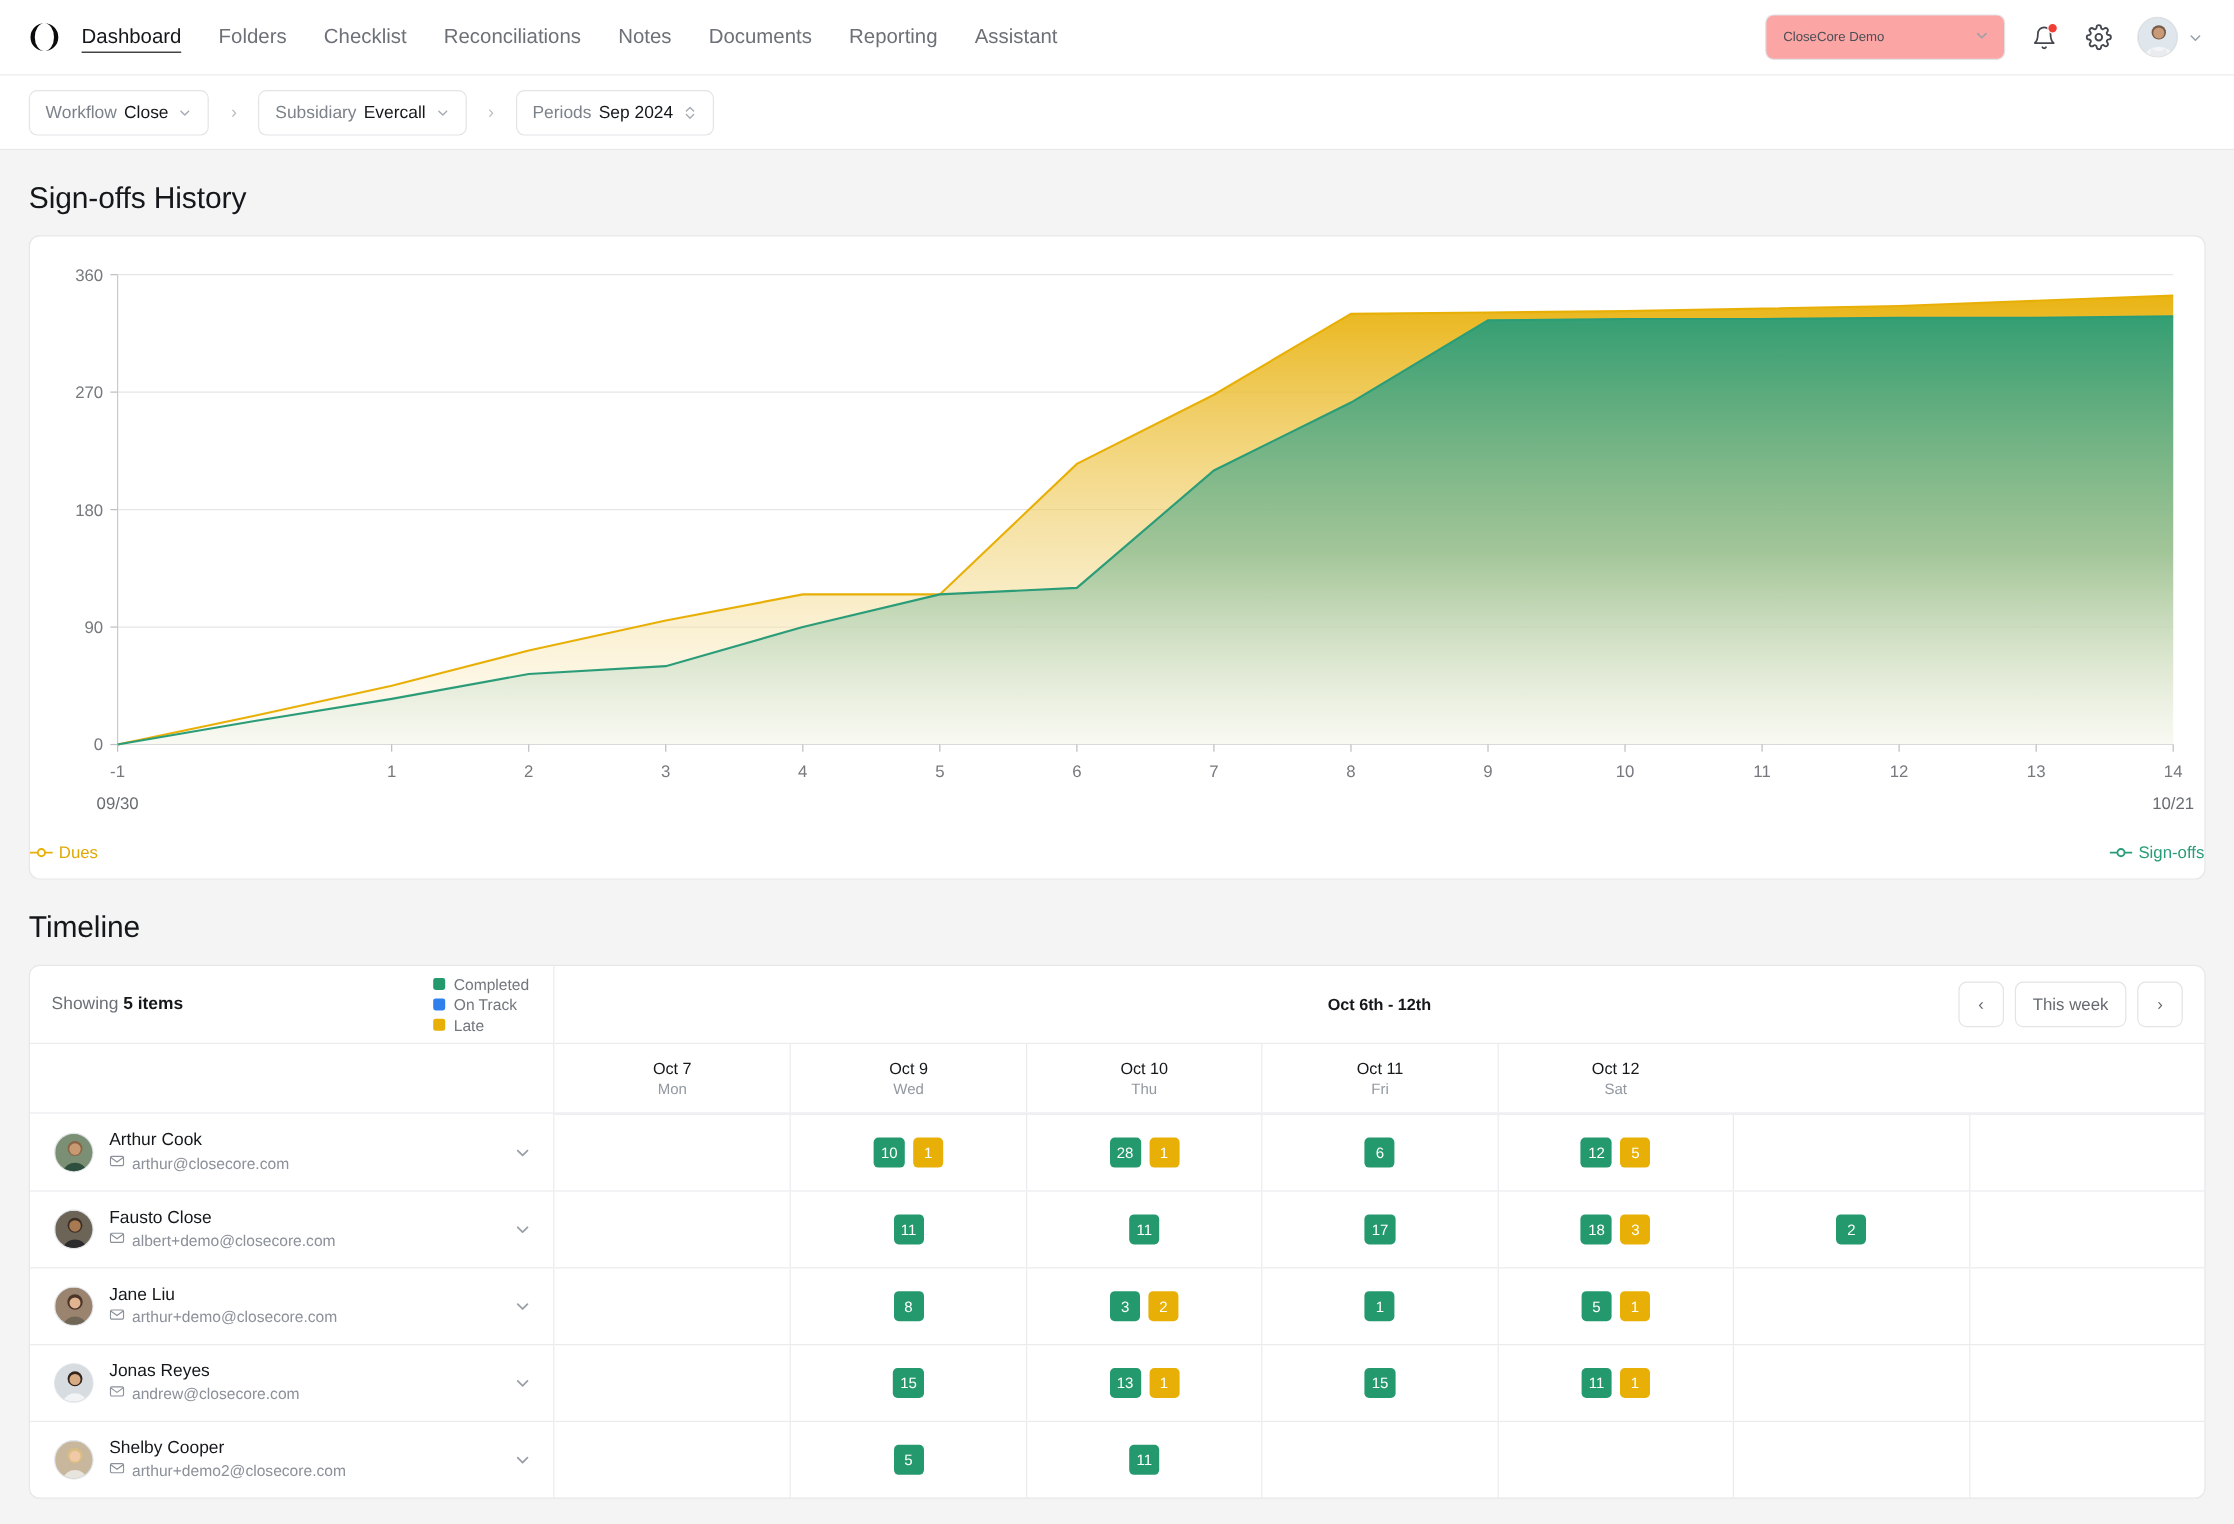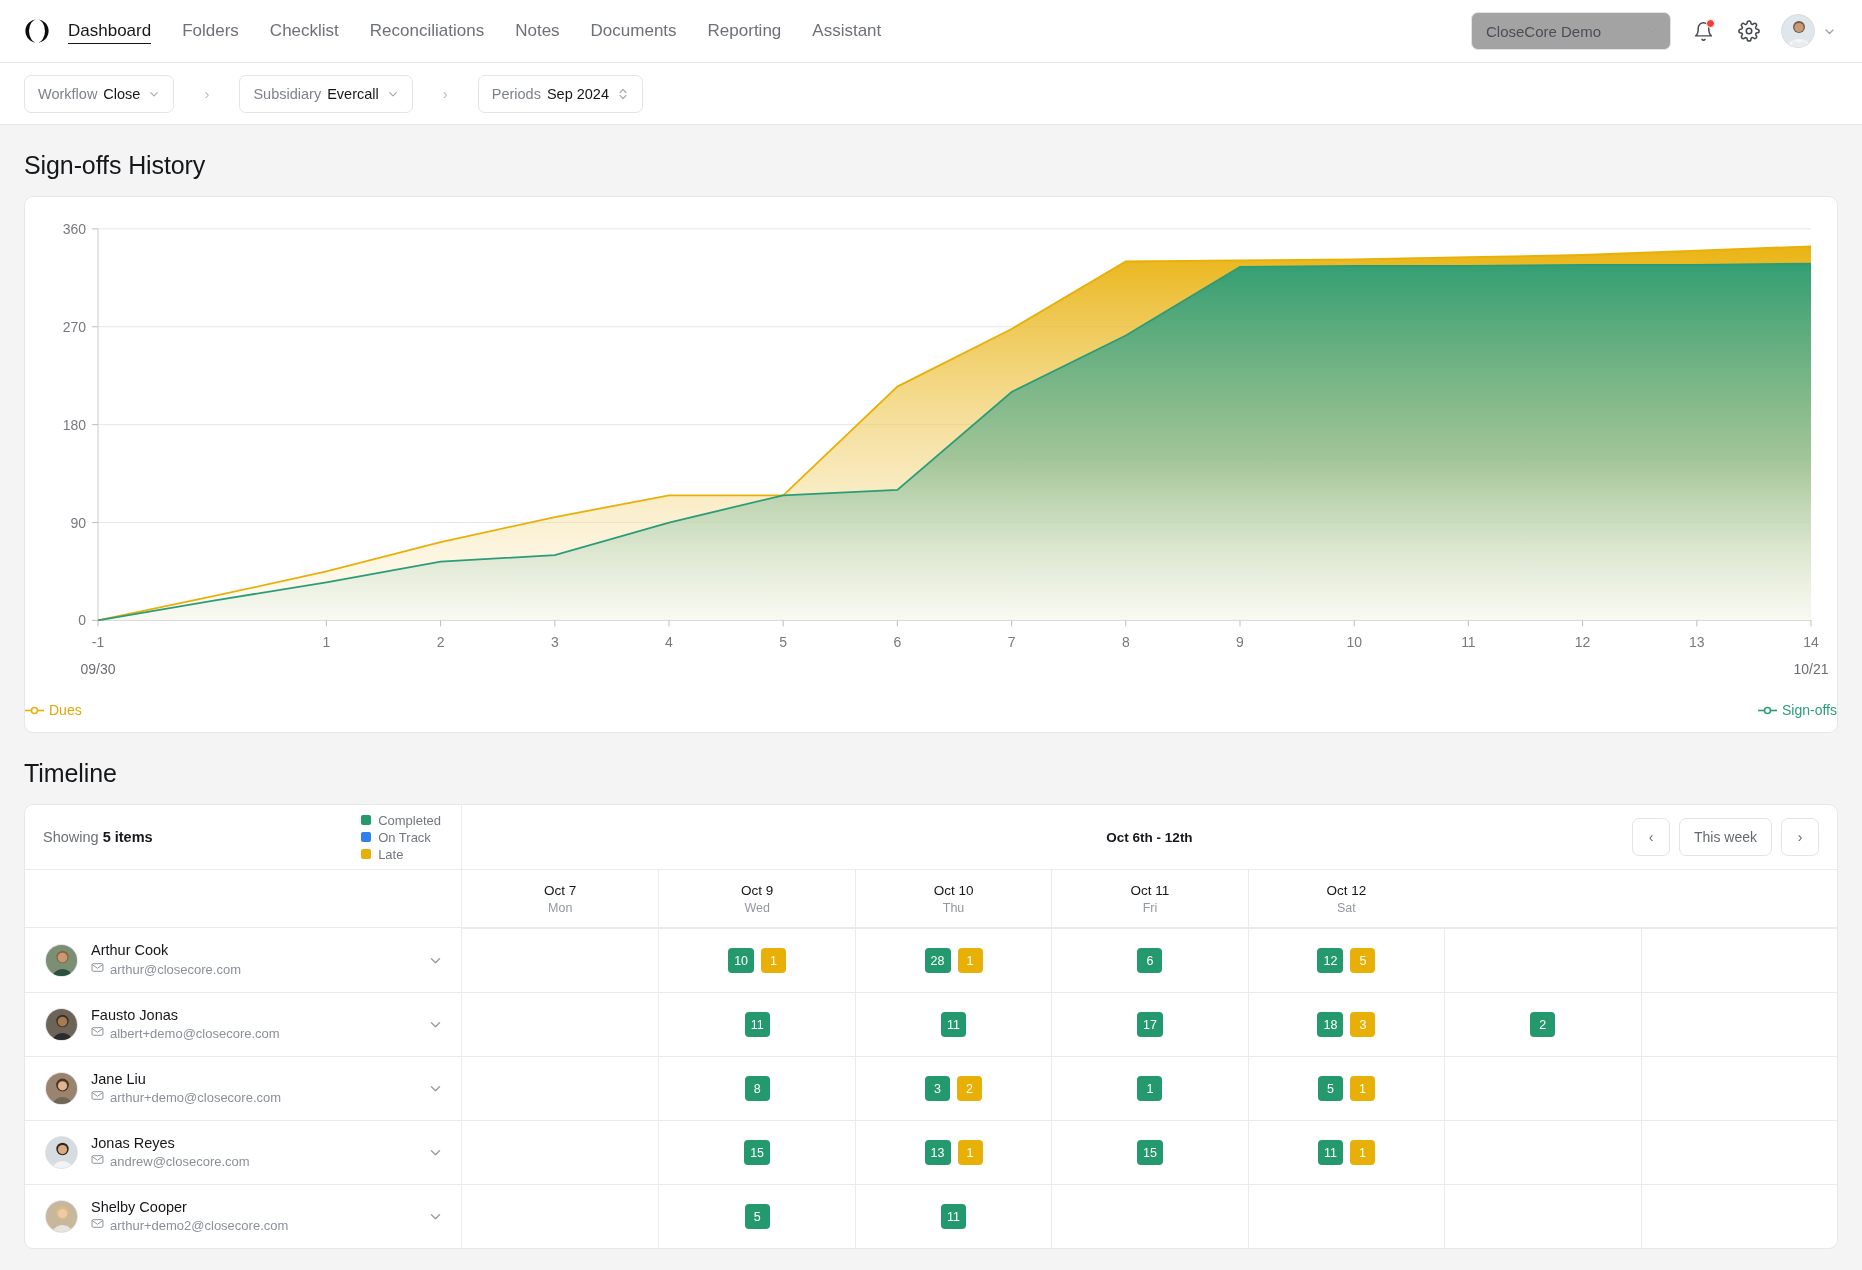--- a/index.html
+++ b/index.html
@@ -36,24 +36,24 @@
   .topnav-right {
     margin-left: auto;
     display: flex;
     align-items: center;
     gap: 18px;
   }
   .org-select {
     width: 200px; height: 38px;
     border: 1px solid #e2e2e5;
     border-radius: 7px;
-    background: #a3a3a3;
+    background: #fca5a5;
     display: flex; align-items: center;
     padding: 0 12px 0 14px;
-    font-size: 15px;
+    font-size: 11px;
     color: #4a4e55;
     cursor: pointer;
   }
   .org-select .chev { margin-left: auto; color: #9aa0a8; }
   .icon-btn {
     width: 28px; height: 28px;
     display: flex; align-items: center; justify-content: center;
     cursor: pointer; position: relative;
     color: #44484e;
   }
@@ -70,21 +70,21 @@
     background: #cbd3da;
   }
 
   
   .crumbbar {
     height: 62px;
     background: #ffffff;
     border-bottom: 1px solid #e8e8ea;
     display: flex; align-items: center;
     padding: 0 24px;
-    gap: 16px;
+    gap: 4px;
   }
   .crumb {
     height: 38px;
     border: 1px solid #e4e4e7;
     border-radius: 7px;
     background: #fff;
     display: flex; align-items: center;
     gap: 6px;
     padding: 0 13px;
     font-size: 14.5px;
@@ -476,21 +476,21 @@
           </span>
         </div>
         <div class="tl-row-left">
           <div class="row-avatar"><svg viewBox="0 0 33 33" width="33" height="33">
               <rect width="33" height="33" fill="#6d6458"></rect>
               <circle cx="16.5" cy="12" r="6.2" fill="#3a2e25"></circle>
               <circle cx="16.5" cy="12.6" r="4.8" fill="#a97a52"></circle>
               <path d="M5 33 q4-9 11.5-9 T28 33 Z" fill="#2b2b2d"></path>
             </svg></div>
           <div class="row-meta">
-            <div class="row-name">Fausto Jonas</div>
+            <div class="row-name">Fausto Close</div>
             <div class="row-mail">
               <span><svg width="13" height="13" viewBox="0 0 16 16" fill="none" stroke="currentColor" stroke-width="1.2">
                   <rect x="1.3" y="3.3" width="13.4" height="9.4" rx="1.4"></rect>
                   <path d="M1.6 4.4 L8 9 L14.4 4.4"></path>
                 </svg></span>
               <span>albert+demo@closecore.com</span>
             </div>
           </div>
           <span class="row-chev">
             <svg width="15" height="15" viewBox="0 0 13 13">

